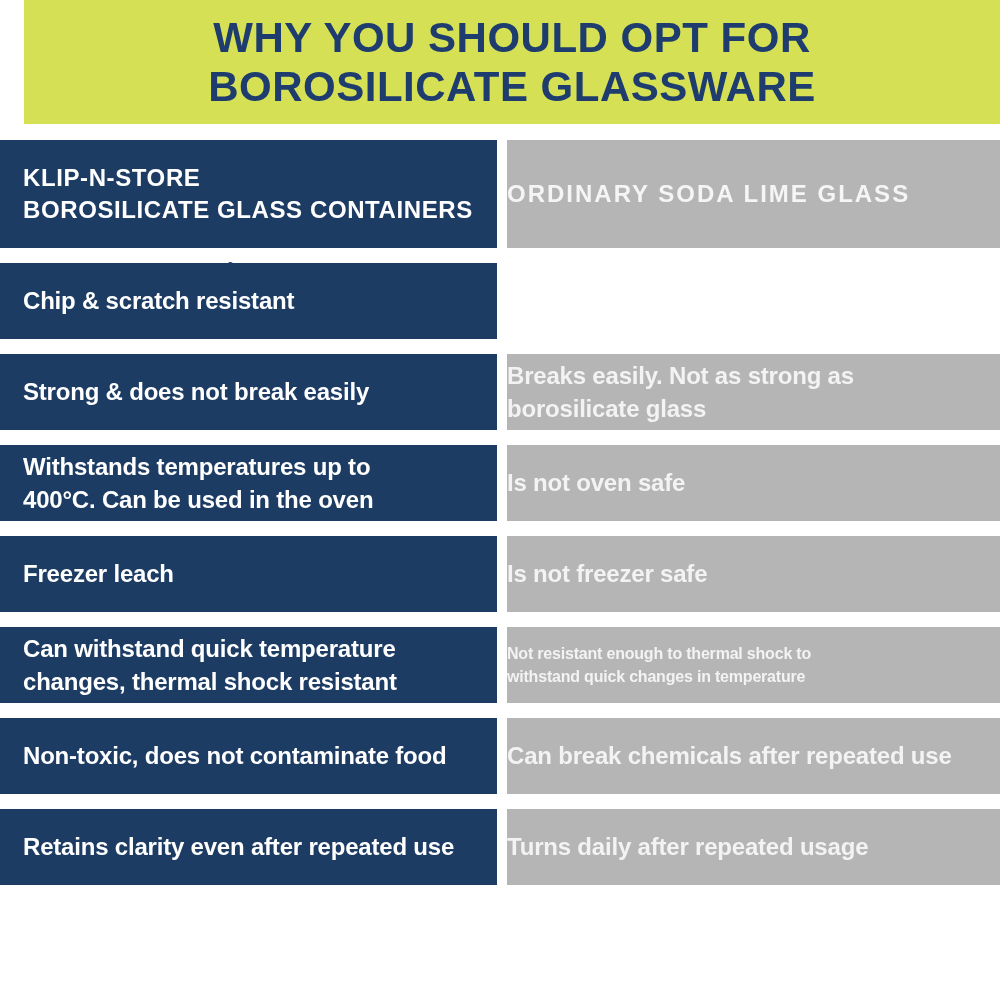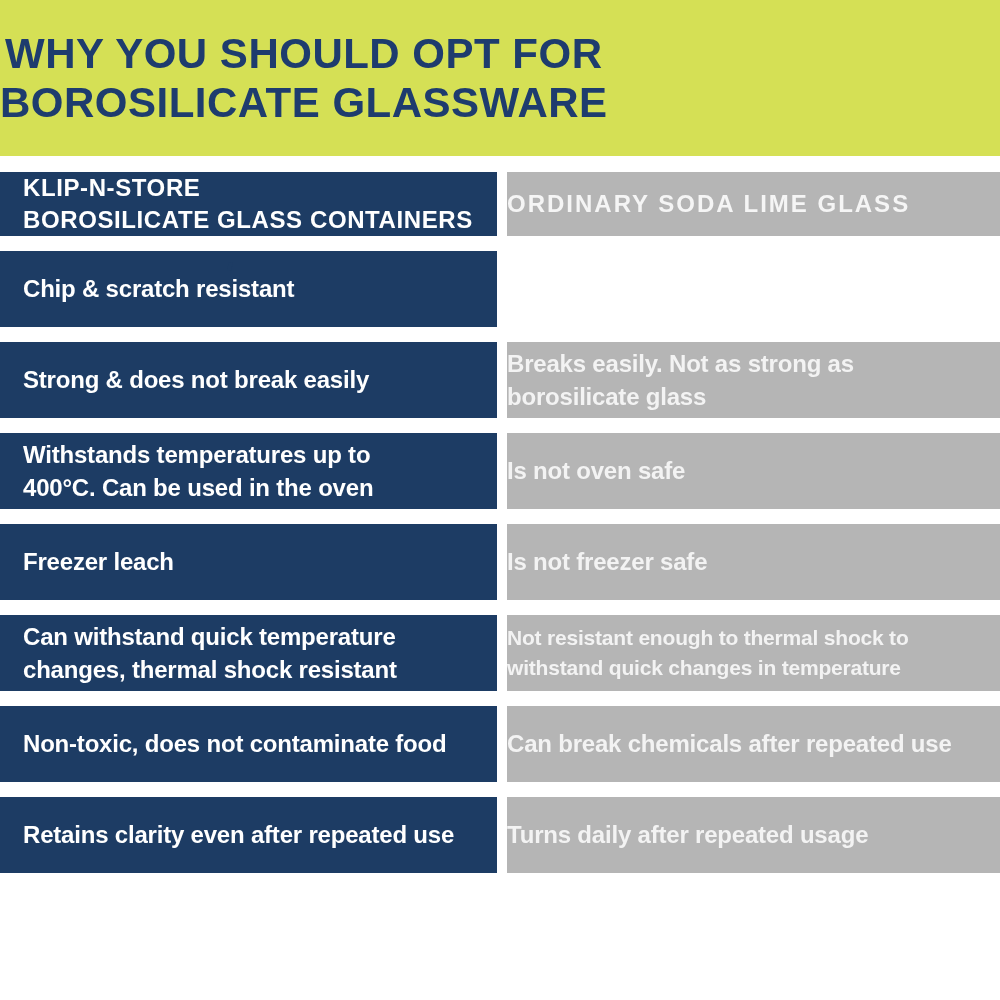--- a/index.html
+++ b/index.html
@@ -3,47 +3,48 @@
 <meta charset="utf-8">
 <style>
   * { margin: 0; padding: 0; box-sizing: border-box; }
   html, body { width: 1000px; height: 1000px; overflow: hidden; }
   body {
     font-family: "Liberation Sans", sans-serif;
     background: #ffffff;
     position: relative;
   }
   .banner {
-    height: 156px;
+    height: 124px;
     background: var(--green, #d5e055);
     display: flex;
     flex-direction: column;
-    align-items: flex-start;
+    align-items: center;
     justify-content: center;
+    margin-left: 24px;
   }
   .banner h1 {
     color: var(--title-navy, #1e3c6e);
     font-size: 42px;
     line-height: 1.17;
     font-weight: bold;
     text-align: center;
     letter-spacing: 0.5px;
     white-space: pre;
   }
   .table {
     margin-top: 16px;
     display: flex;
     flex-direction: column;
     gap: 15px;
   }
   .row {
     display: flex;
     height: 76px;
   }
-  .row.header-row { height: 64px; }
+  .row.header-row { height: 108px; }
   .cell-left {
     width: 497px;
     background: var(--navy, #1d3c64);
     color: #ffffff;
     display: flex;
     align-items: center;
     padding-left: 23px;
     padding-right: 6px;
   }
   .gutter {
@@ -71,21 +72,21 @@
     letter-spacing: 0.6px;
     line-height: 1.35;
     color: #ffffff;
   }
   .header-row .cell-right .cell-text {
     font-size: 24px;
     letter-spacing: 2px;
     color: #f5f5f5;
   }
   .cell-text.small {
-    font-size: 21px;
+    font-size: 16px;
     line-height: 1.45;
     letter-spacing: -0.2px;
   }
   .stray-mark {
     position: absolute;
     left: 228px;
     top: 262px;
     width: 4px;
     height: 9px;
     background: var(--navy, #1d3c64);

